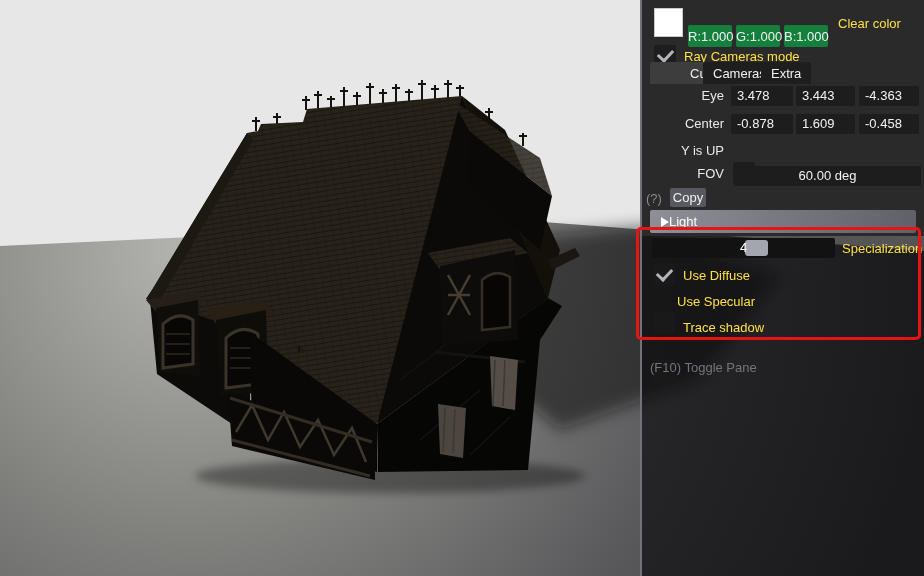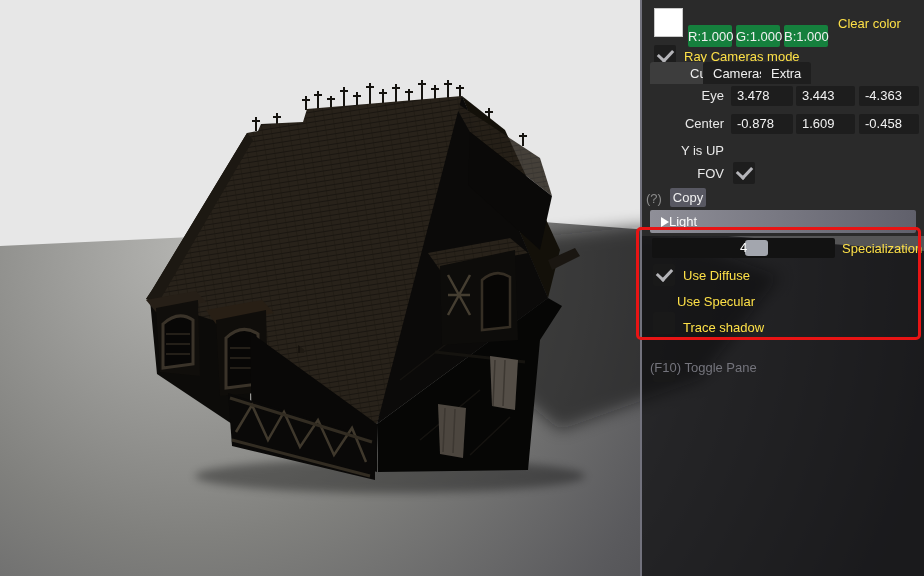--- a/index.html
+++ b/index.html
@@ -185,20 +185,21 @@
       <div class="abs field" style="left:89px;top:114px;width:62px">-0.878</div>
       <div class="abs field" style="left:154px;top:114px;width:59px">1.609</div>
       <div class="abs field" style="left:217px;top:114px;width:60px">-0.458</div>
 
       <div class="abs row-label" style="left:0;top:141px">Y is UP</div>
       <div class="abs checkbox" style="left:91px;top:140px">
         <div class="checkmark" style="visibility: visible;"></div>
       </div>
 
       <div class="abs row-label" style="left:0;top:164px">FOV</div>
+      <div class="abs field center" style="left:92px;top:166px;width:187px">60.00 deg</div>
 
       <div class="abs dim" style="left:4px;top:191px">(?)</div>
       <div class="abs btn-copy">
         <span>Copy</span>
         </div>
 
       <div class="abs hdr">
         <div class="tri"></div>
         <span>Light</span>
       </div>

